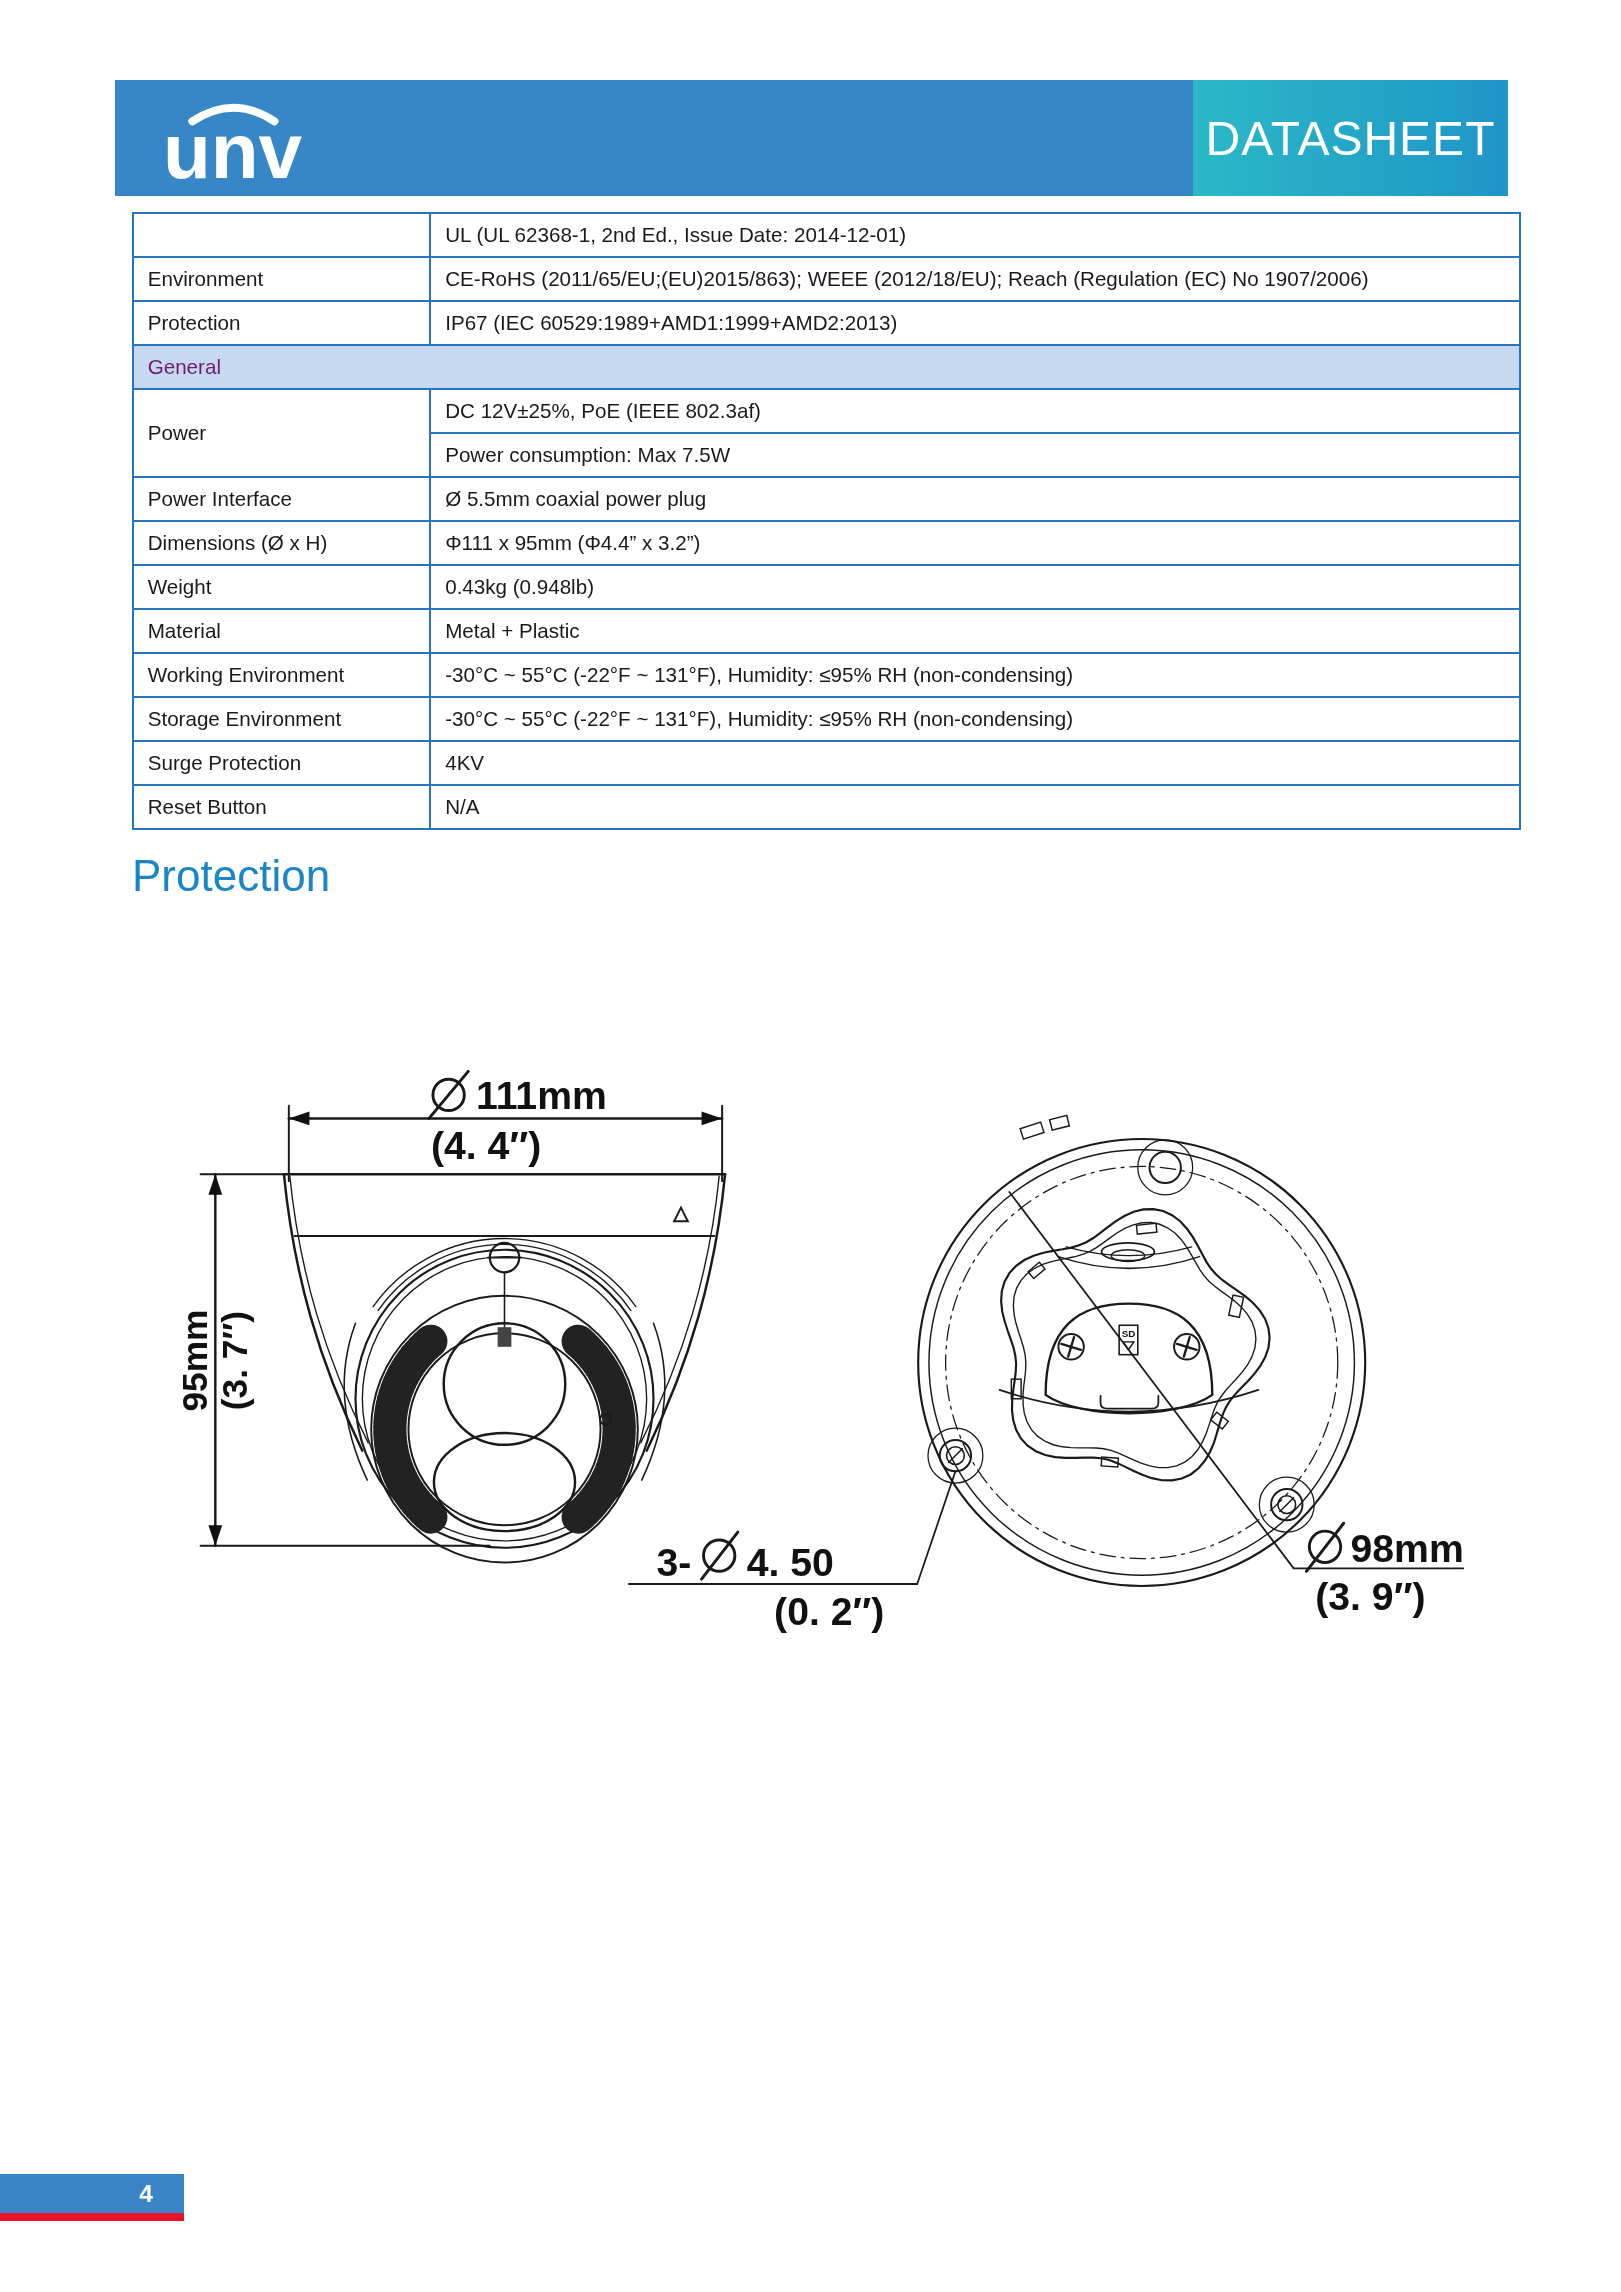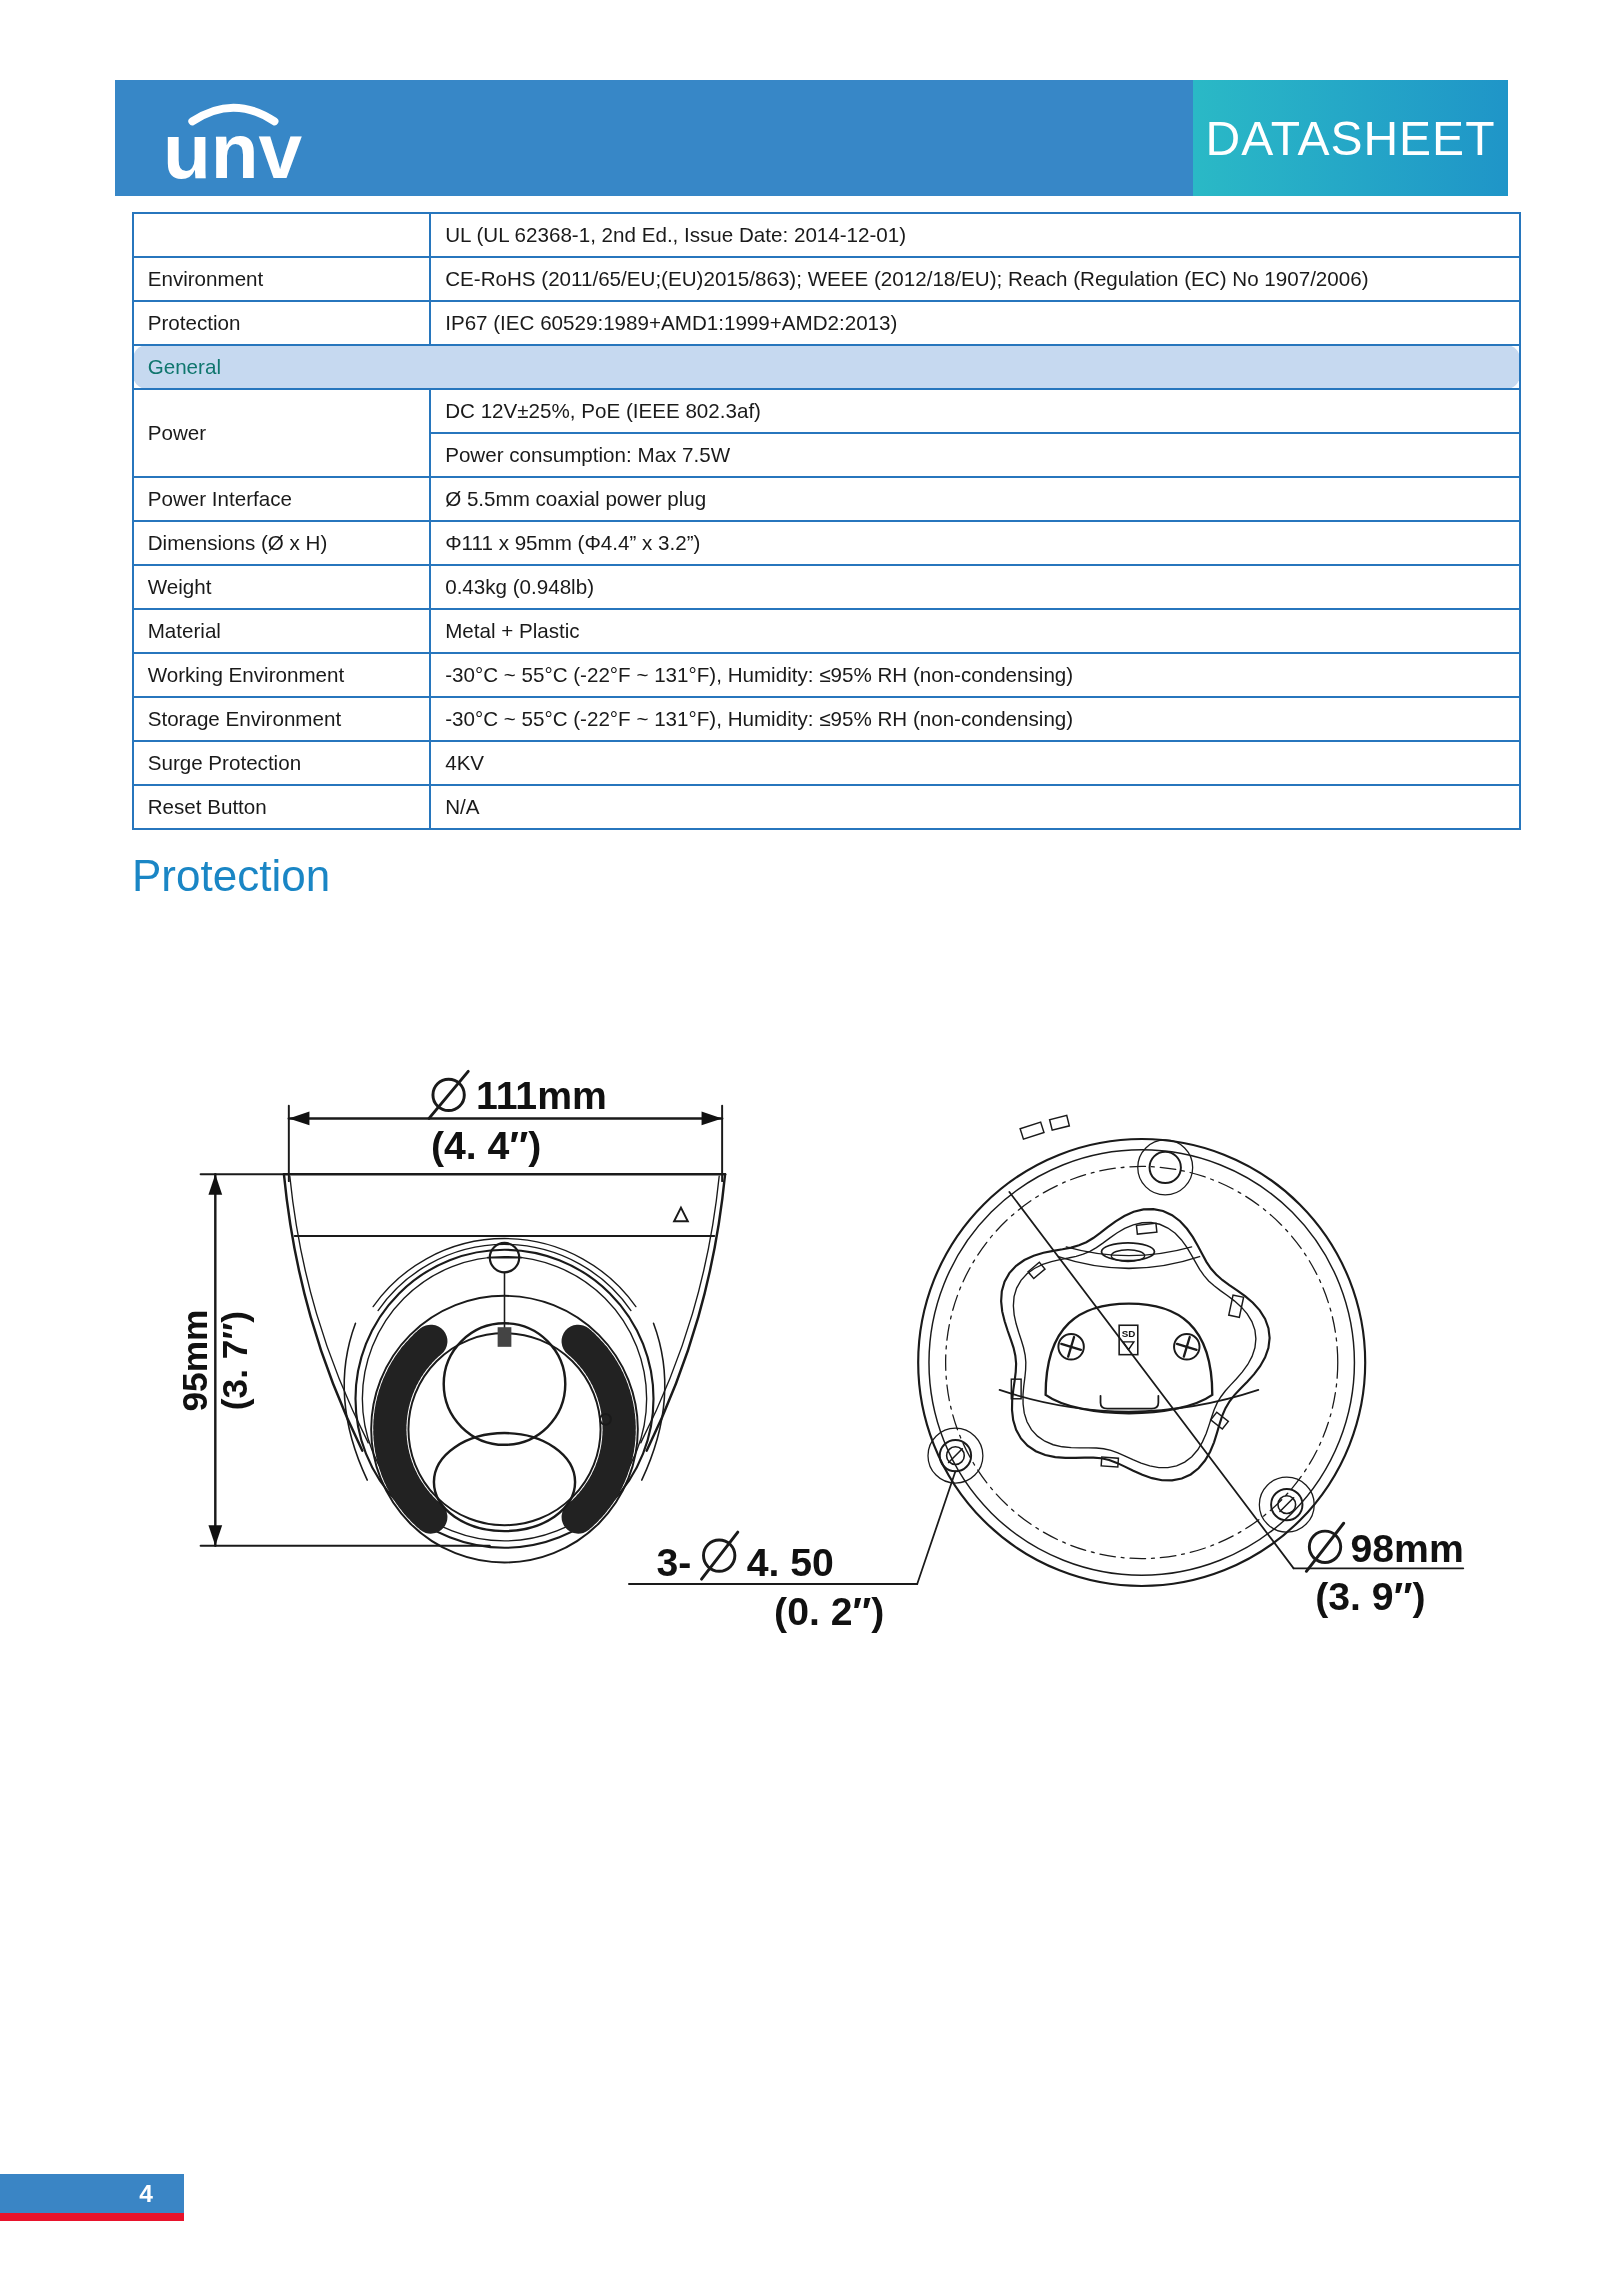--- a/index.html
+++ b/index.html
@@ -13,21 +13,21 @@
          display:flex;align-items:center;justify-content:center;
          color:#fff;font-size:48px;font-weight:400;letter-spacing:1px;}
   .logo{position:absolute;left:23.5px;top:11.8px;margin-left:16px;}
 
   
   .spec-table{position:absolute;left:132px;top:212px;border-collapse:collapse;table-layout:fixed;
               width:1389px;border:2.9px solid #2776bd;}
   .spec-table td{border:2px solid #2776bd;height:42px;font-size:20.6px;padding:0 7.8px 0 13.7px;
                  vertical-align:middle;overflow:hidden;white-space:nowrap;}
   .spec-table td.lbl{width:274px;margin-top:12px;}
-  .spec-table td.section{background:#c6d9f0;color:#0f766e;border-radius:14px;}
+  .spec-table td.section{background:#c6d9f0;color:#701a75;}
 
   
   .dims-title{position:absolute;left:132px;top:851px;font-size:44px;color:#1a86c5;font-weight:400;}
 
   
   .drawing{position:absolute;left:127px;top:1039px;text-align:right;}
   .dim{font:bold 40px "Liberation Sans","DejaVu Sans",sans-serif;fill:#111;}
   .dimsm{font:bold 36px "Liberation Sans","DejaVu Sans",sans-serif;fill:#111;}
   .ln{stroke:#1a1a1a;fill:none;}
 

